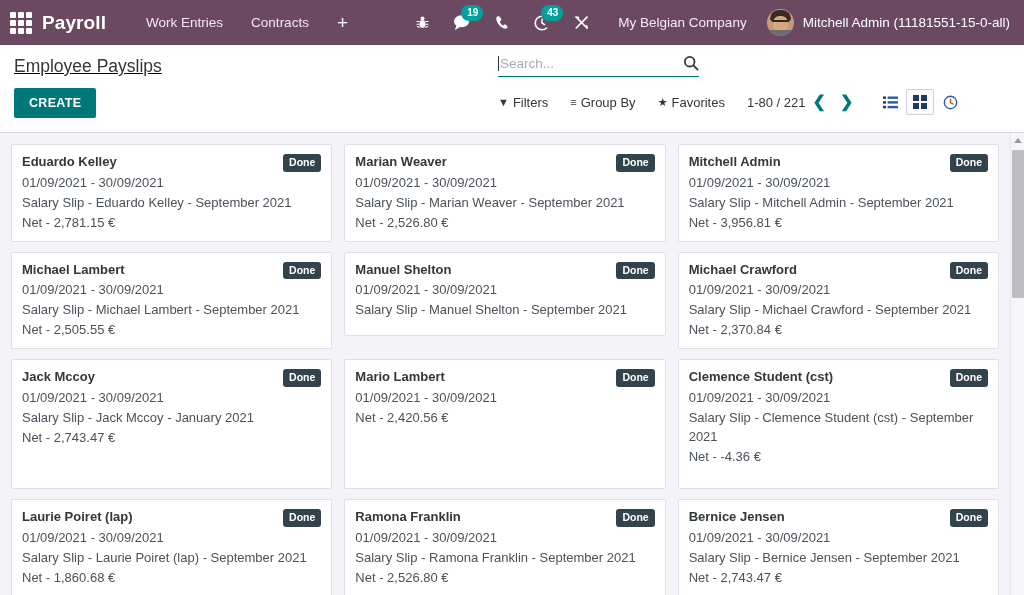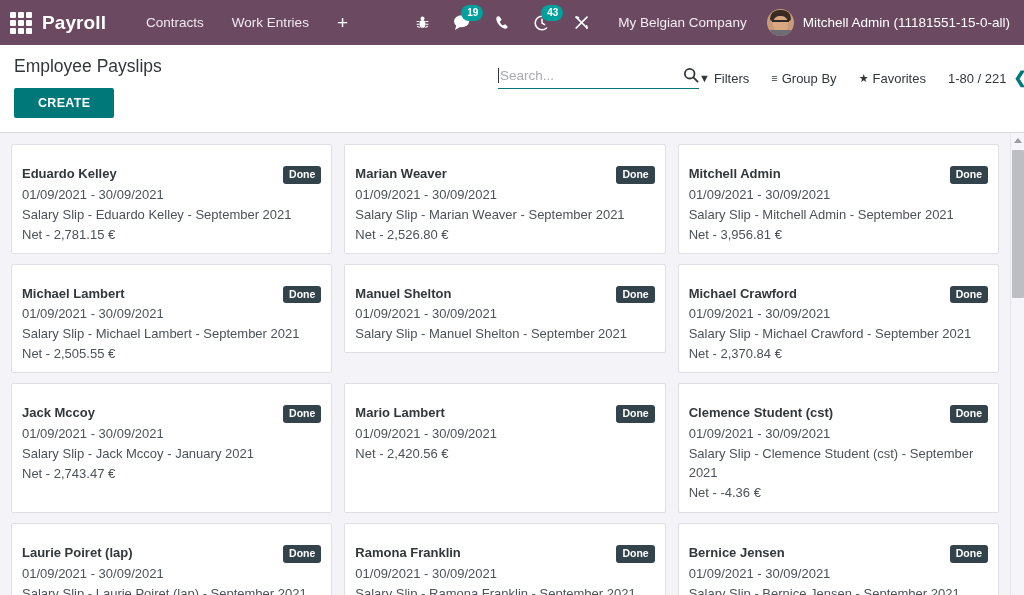--- a/index.html
+++ b/index.html
@@ -125,43 +125,44 @@
   
   .control-panel {
     background: #ffffff;
     border-bottom: 1px solid #d8d8e0;
     padding: 8px 14px 6px 14px;
     display: flex;
     align-items: flex-start;
     justify-content: space-between;
     height: 88px;
   }
-  .cp-left { padding-top: 3px; }
+  .cp-left { padding-top: 3px; text-decoration: underline; }
   .breadcrumb {
     font-size: 17.5px;
     color: #31373b;
     margin-bottom: 11px;
     font-weight: normal;
   }
   .btn-create {
     background: #00787a;
     color: #ffffff;
     border: none;
     font-size: 12.5px;
     font-weight: bold;
     letter-spacing: 0.3px;
-    padding: 8px 24px;
+    padding: 8px 15px;
     border-radius: 2px;
     cursor: pointer;
     font-family: "Liberation Sans", sans-serif;
   }
   .cp-right {
     width: 512px;
     display: flex;
-    align-items: flex-end;
+    flex-direction: column;
+    align-items: flex-start;
     padding-top: 2px;
   }
   .searchbar {
     display: flex;
     align-items: center;
     border-bottom: 1px solid #00787a;
     padding-bottom: 5px;
     margin-bottom: 2px;
   }
   .search-caret {
@@ -250,21 +251,20 @@
     cursor: pointer;
     position: relative;
     min-height: 84px;
   }
   .kcard.tall { min-height: 130px; }
   .kcard-head {
     display: flex;
     align-items: flex-start;
     justify-content: space-between;
     gap: 8px;
-    margin-top: 12px;
   }
   .kcard-title {
     font-size: 13px;
     font-weight: bold;
     color: #31373b;
     line-height: 17px;
     flex: 1;
     min-width: 0;
   }
   .k-badge {
@@ -327,22 +327,22 @@
       <i></i>
       <i></i>
       <i></i>
       <i></i>
       <i></i>
       <i></i>
   </div>
 
   <div class="brand">Payroll</div>
 
+  <div class="navitem">Work Entries</div>
   <div class="navitem">Contracts</div>
-  <div class="navitem">Work Entries</div>
   <div class="nav-plus">+</div>
 
   <div class="nav-spacer"></div>
 
   <div class="sysicon">
     <svg width="15" height="15" viewBox="0 0 16 16" fill="#ffffff">
       <ellipse cx="8" cy="9.5" rx="3.2" ry="4.2"></ellipse>
       <circle cx="8" cy="3.6" r="2.1"></circle>
       <rect x="1.6" y="6.3" width="3.4" height="1.2" rx="0.6"></rect>
       <rect x="11" y="6.3" width="3.4" height="1.2" rx="0.6"></rect>

